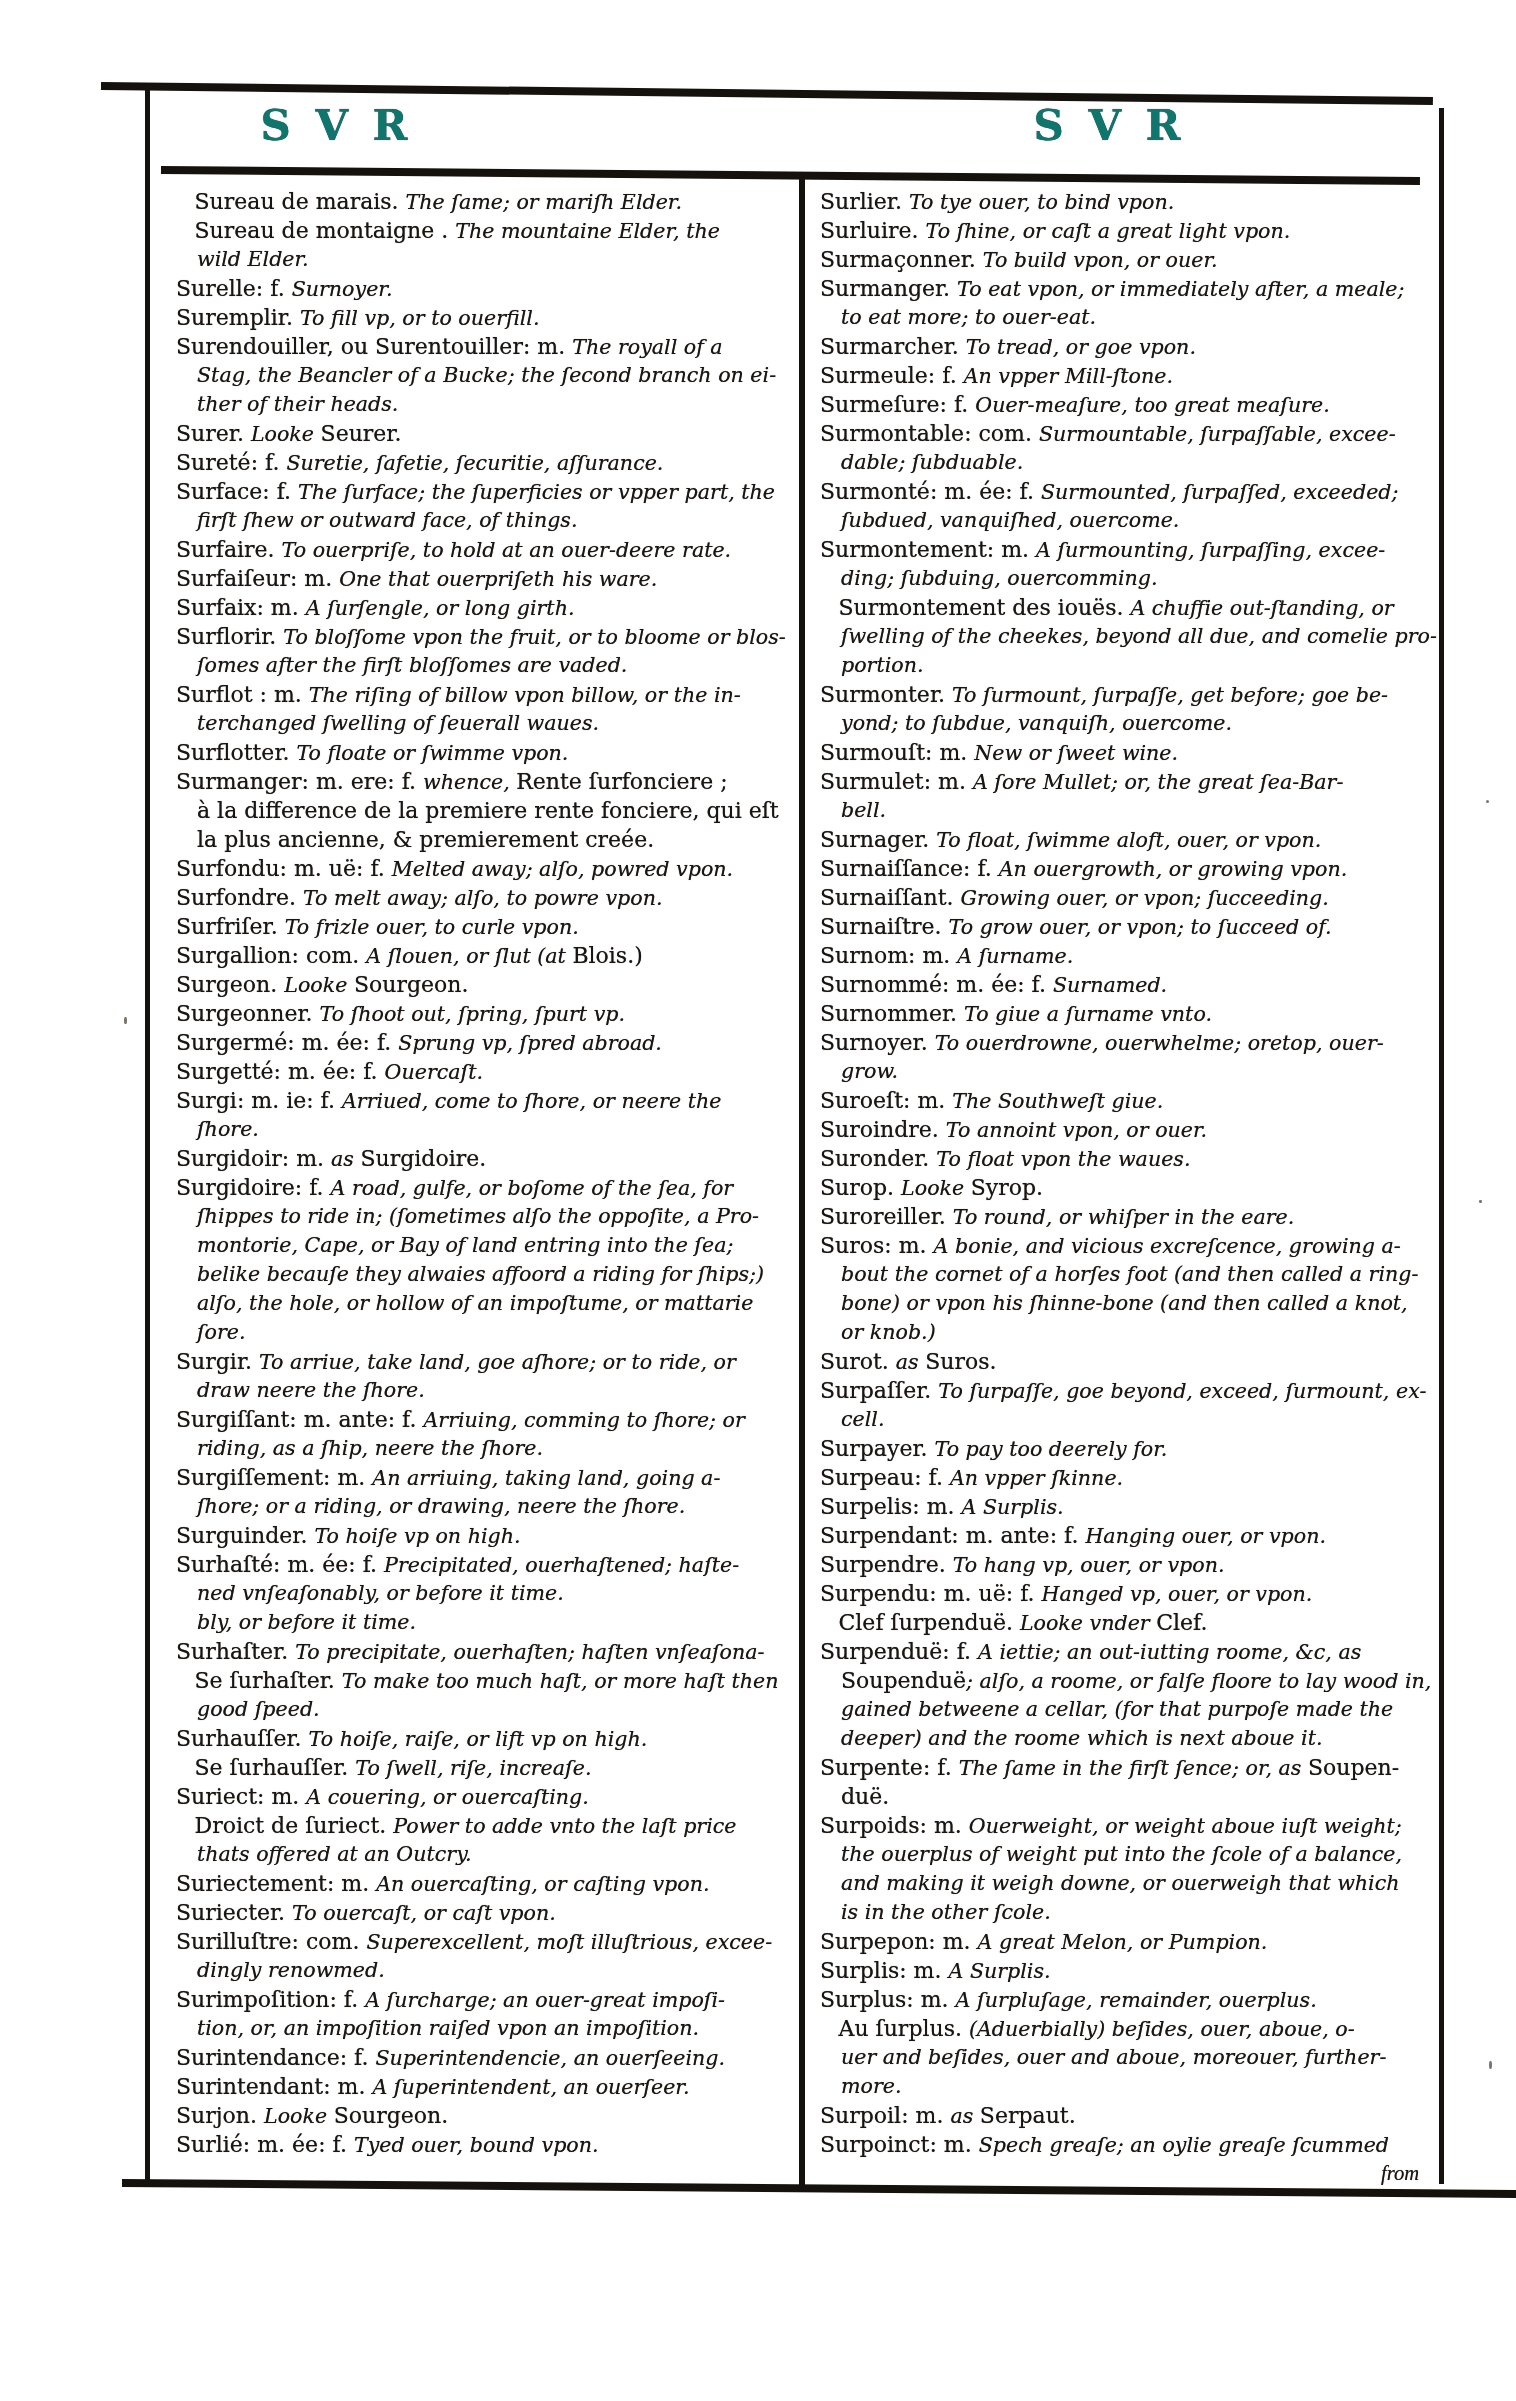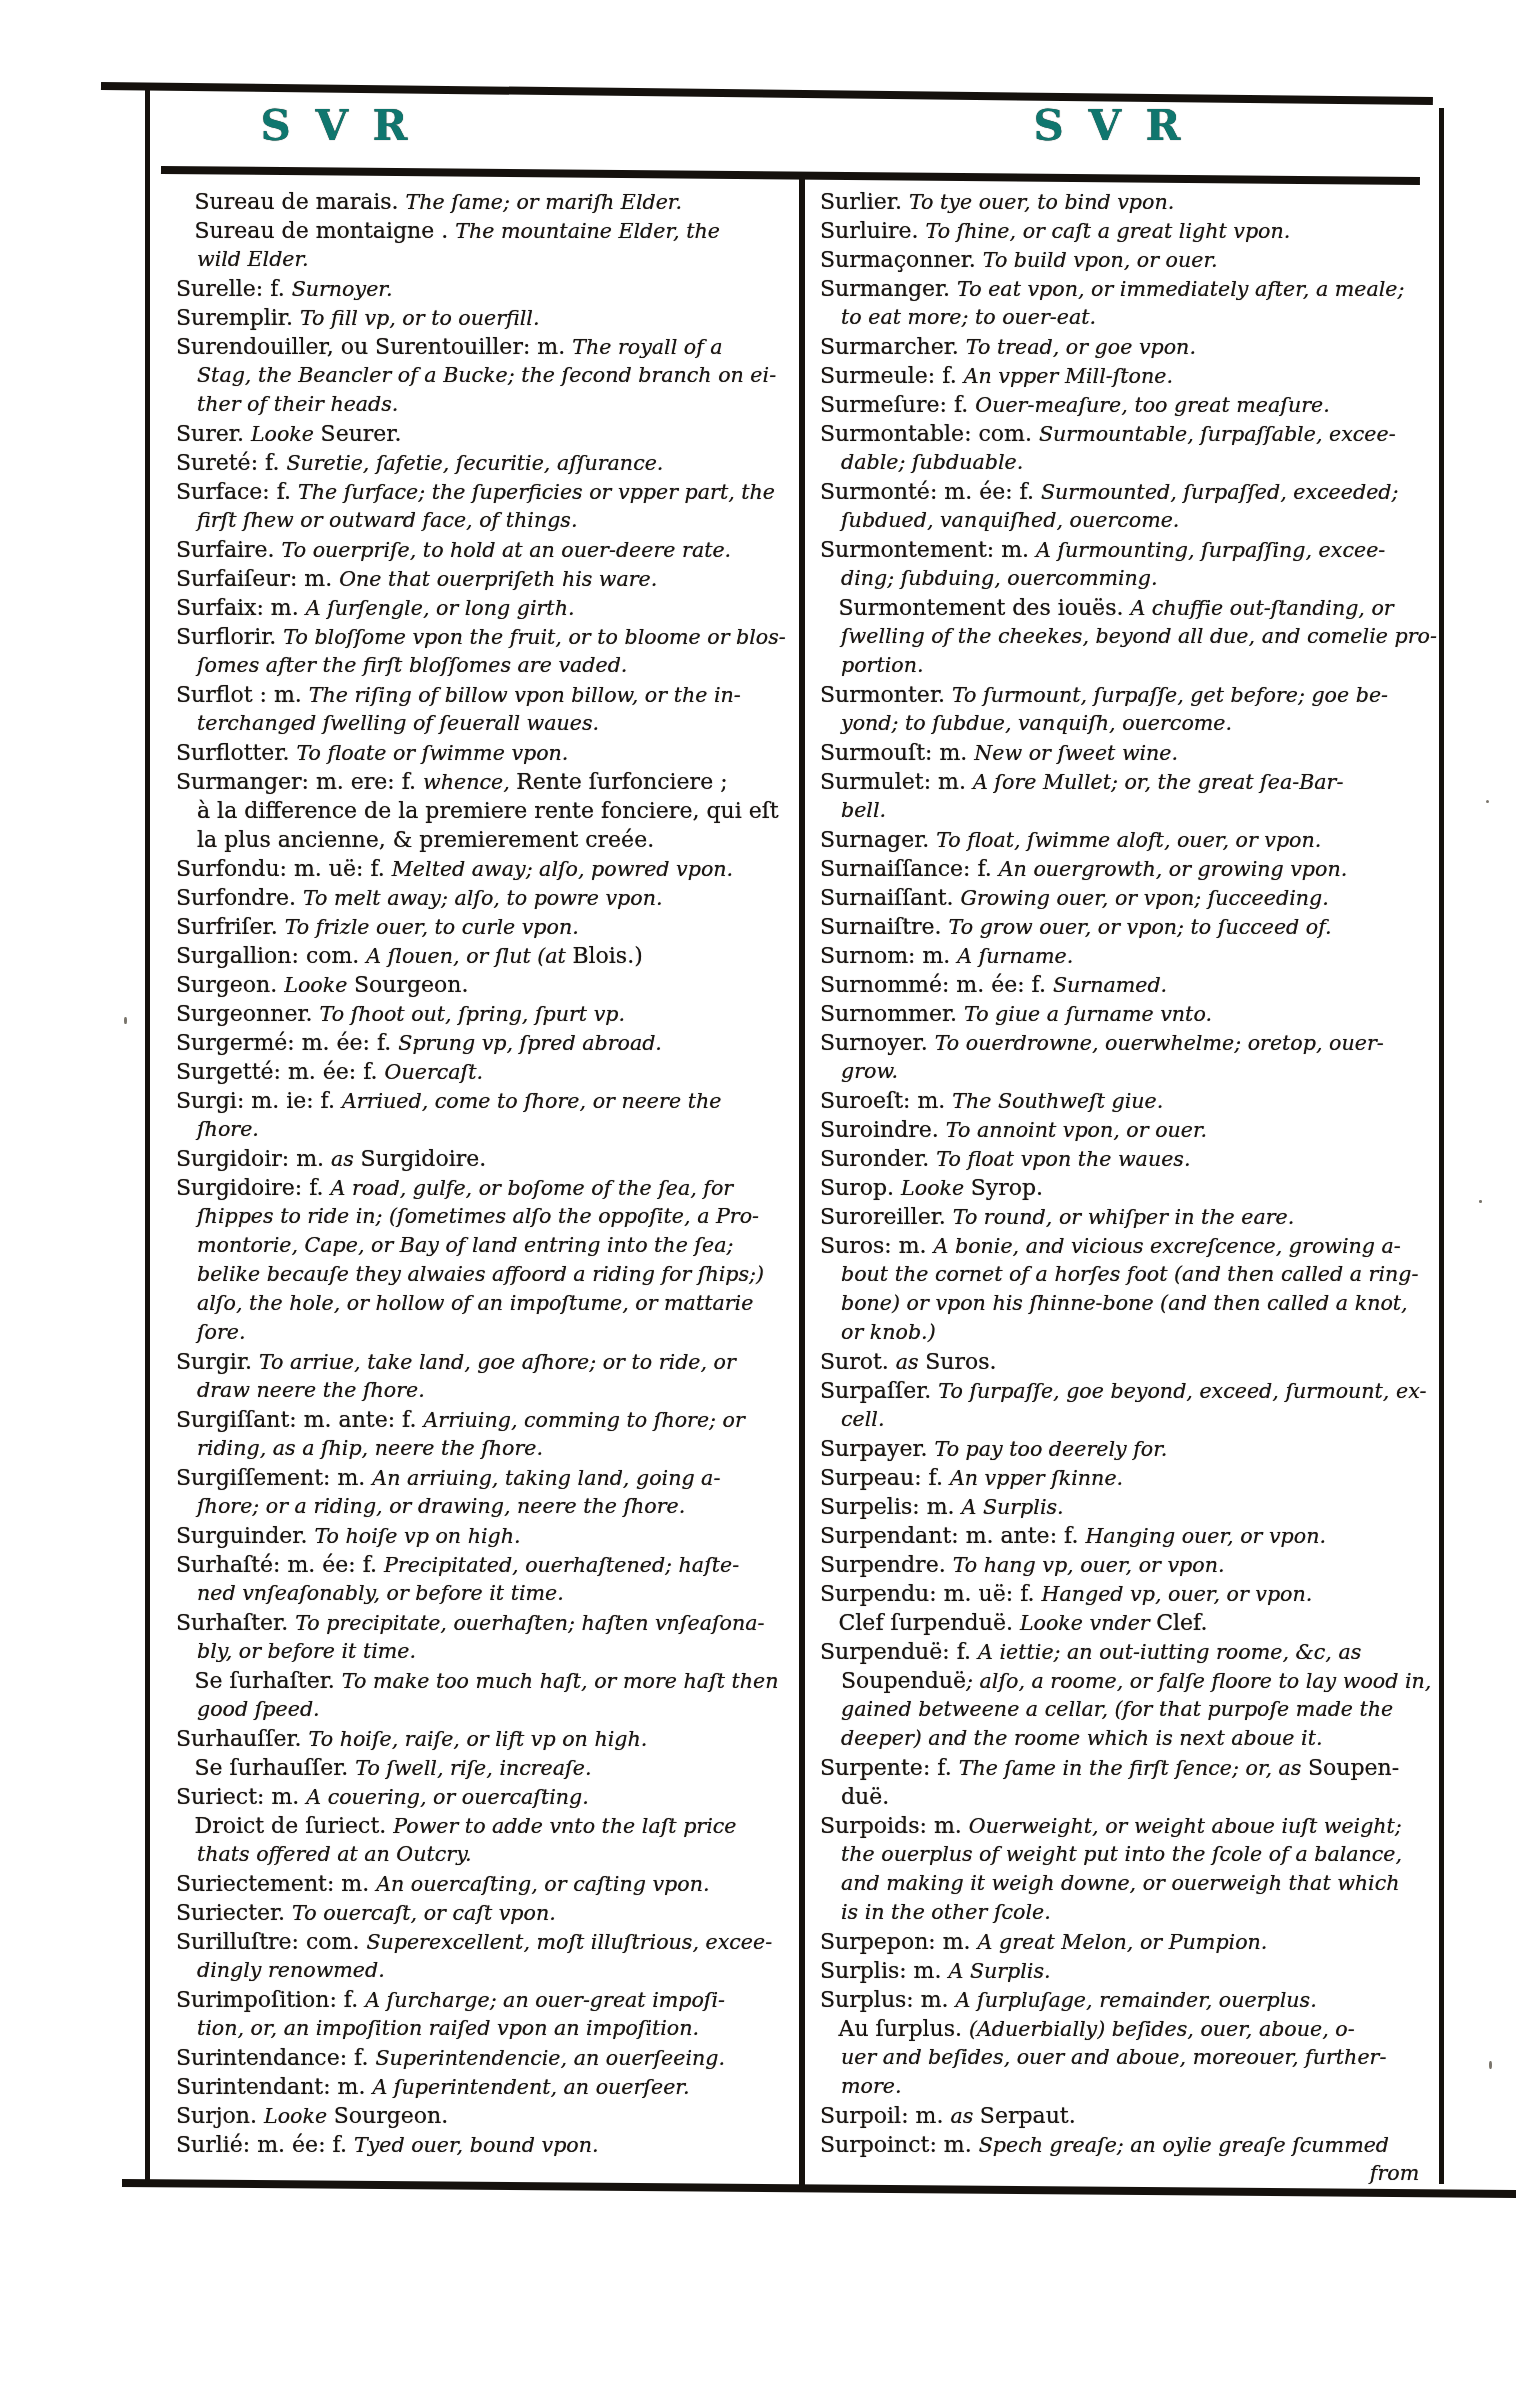--- a/index.html
+++ b/index.html
@@ -56,21 +56,21 @@
   .col-right { left: 820px; width: 611px; }
   .line {
     line-height: 29px;
     height: 29px;
     white-space: nowrap;
     text-shadow: 0 0 0.7px rgba(30, 24, 16, 0.75);
   }
   .line.first { padding-left: 0; }
   .line.sub   { padding-left: 18.5px; }
   .line.cont  { padding-left: 21px; }
-  .line.catch { text-align: right; padding-right: 11.8px; }
+  .line.catch { text-align: right; padding-right: 11.8px; font-family: Liberation Serif, serif; }
   .rm {
     font-size: 22px;
     font-style: normal;
   }
   .it {
     font-size: 20.6px;
     font-style: italic;
   }
   .speck {
     position: absolute;
@@ -135,22 +135,22 @@
     <div class="line cont"><span class="it">ſore.</span></div>
     <div class="line first"><span class="rm">Surgir. </span><span class="it">To arriue, take land, goe aſhore; or to ride, or</span></div>
     <div class="line cont"><span class="it">draw neere the ſhore.</span></div>
     <div class="line first"><span class="rm">Surgiſſant: m. ante: f. </span><span class="it">Arriuing, comming to ſhore; or</span></div>
     <div class="line cont"><span class="it">riding, as a ſhip, neere the ſhore.</span></div>
     <div class="line first"><span class="rm">Surgiſſement: m. </span><span class="it">An arriuing, taking land, going a-</span></div>
     <div class="line cont"><span class="it">ſhore; or a riding, or drawing, neere the ſhore.</span></div>
     <div class="line first"><span class="rm">Surguinder. </span><span class="it">To hoiſe vp on high.</span></div>
     <div class="line first"><span class="rm">Surhaſté: m. ée: f. </span><span class="it">Precipitated, ouerhaſtened; haſte-</span></div>
     <div class="line cont"><span class="it">ned vnſeaſonably, or before it time.</span></div>
+    <div class="line cont"><span class="it">bly, or before it time.</span></div>
     <div class="line first"><span class="rm">Surhaſter. </span><span class="it">To precipitate, ouerhaſten; haſten vnſeaſona-</span></div>
-    <div class="line cont"><span class="it">bly, or before it time.</span></div>
     <div class="line sub"><span class="rm">Se ſurhaſter. </span><span class="it">To make too much haſt, or more haſt then</span></div>
     <div class="line cont"><span class="it">good ſpeed.</span></div>
     <div class="line first"><span class="rm">Surhauſſer. </span><span class="it">To hoiſe, raiſe, or lift vp on high.</span></div>
     <div class="line sub"><span class="rm">Se ſurhauſſer. </span><span class="it">To ſwell, riſe, increaſe.</span></div>
     <div class="line first"><span class="rm">Suriect: m. </span><span class="it">A couering, or ouercaſting.</span></div>
     <div class="line sub"><span class="rm">Droict de ſuriect. </span><span class="it">Power to adde vnto the laſt price</span></div>
     <div class="line cont"><span class="it">thats offered at an Outcry.</span></div>
     <div class="line first"><span class="rm">Suriectement: m. </span><span class="it">An ouercaſting, or caſting vpon.</span></div>
     <div class="line first"><span class="rm">Suriecter. </span><span class="it">To ouercaſt, or caſt vpon.</span></div>
     <div class="line first"><span class="rm">Surilluſtre: com. </span><span class="it">Superexcellent, moſt illuſtrious, excee-</span></div>

